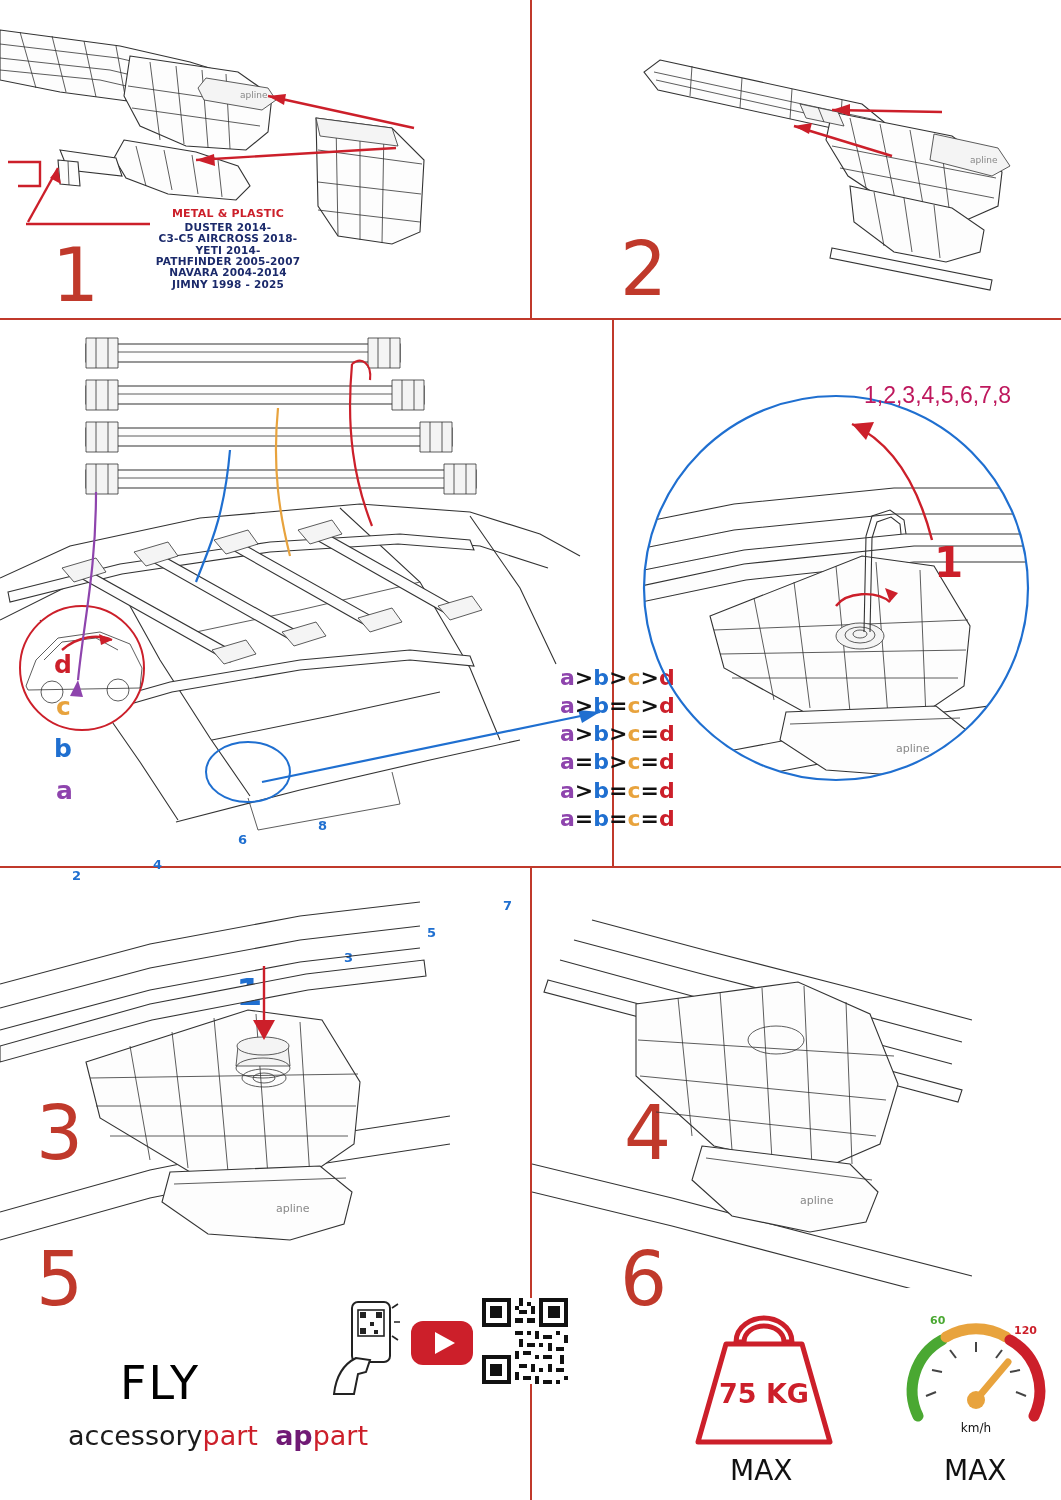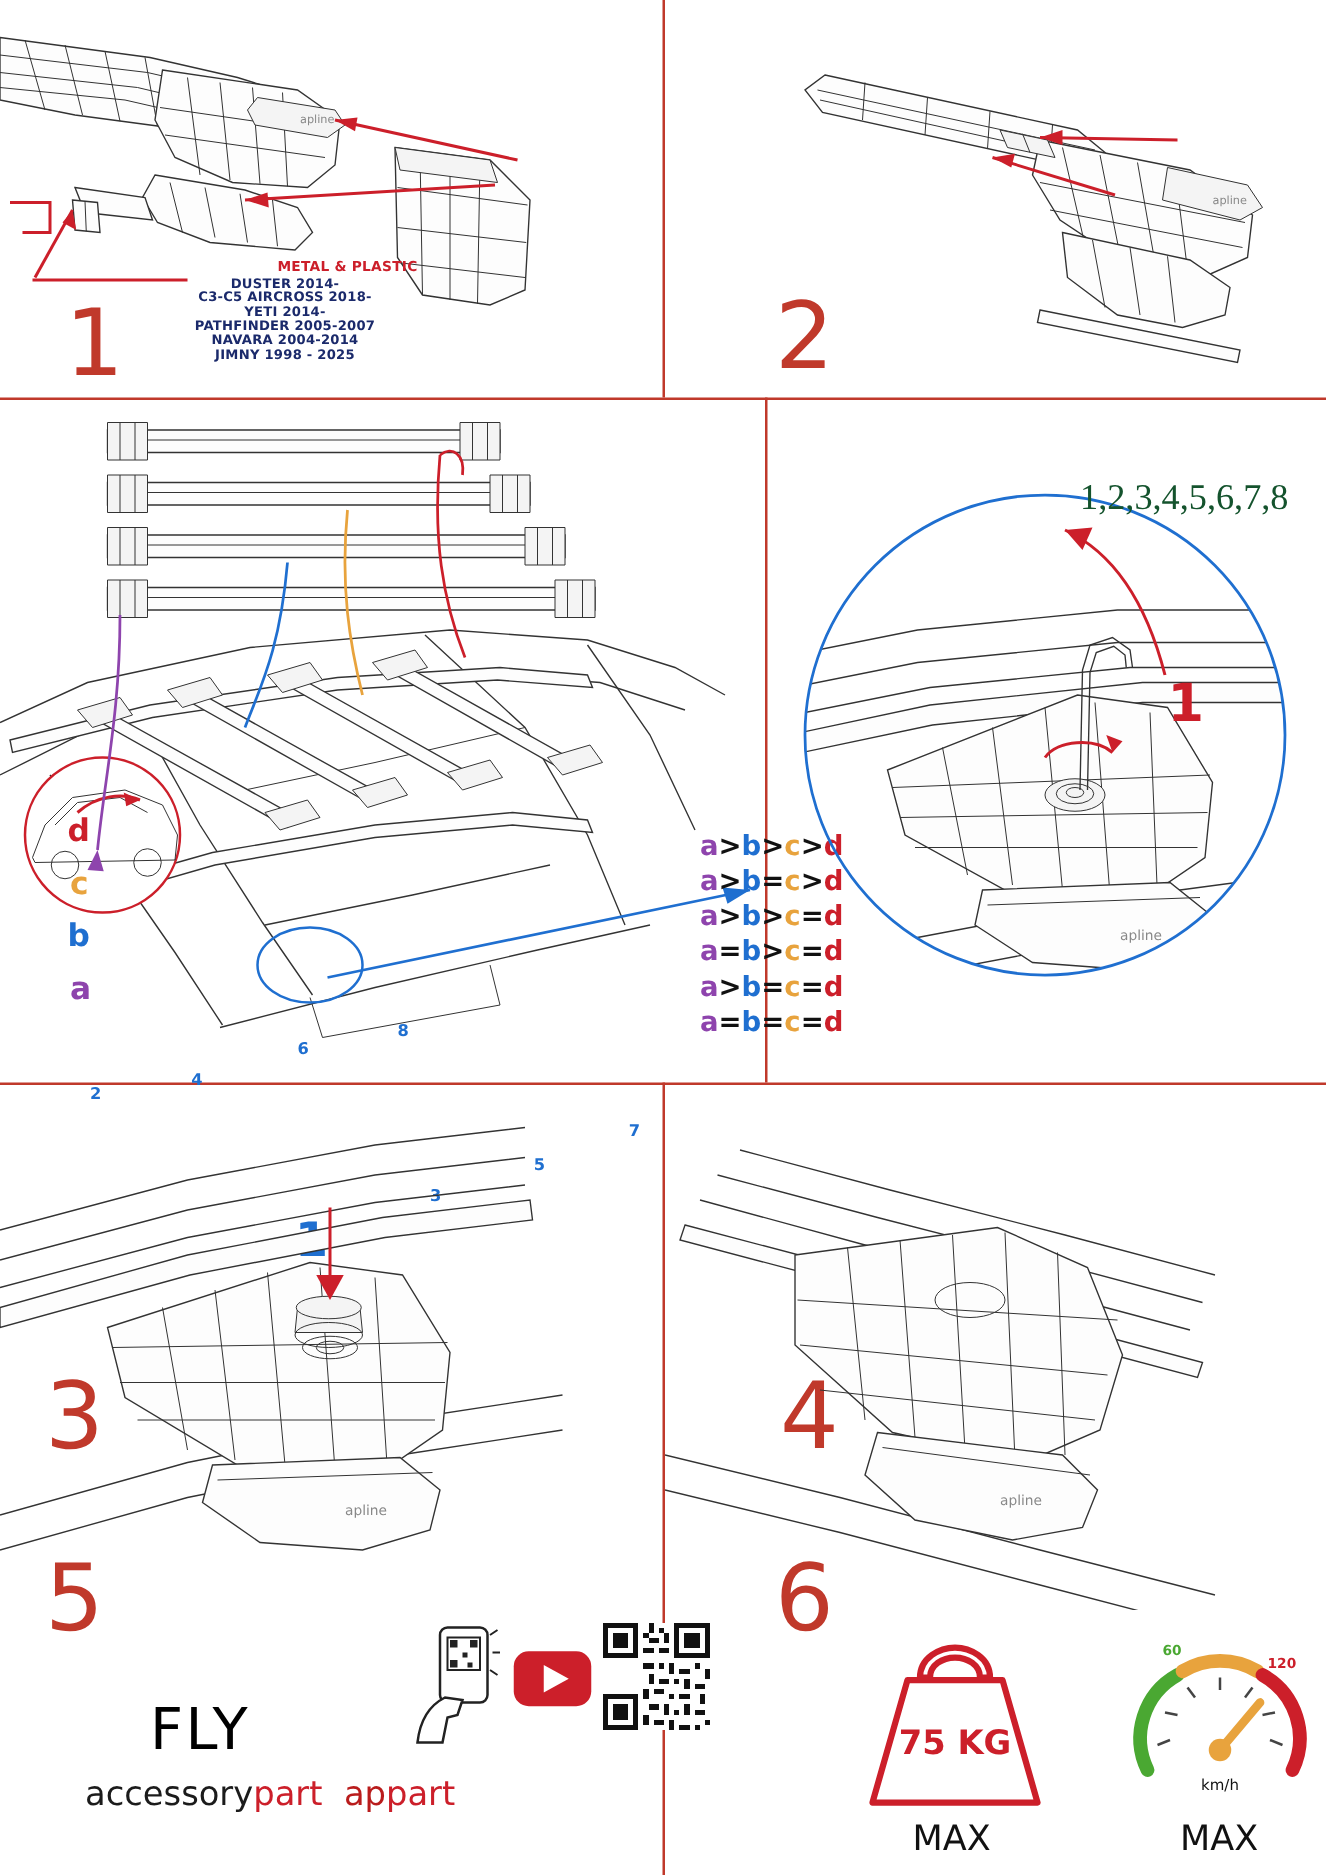--- a/index.html
+++ b/index.html
@@ -53,21 +53,20 @@
     text-align: center;
     line-height: 1.08;
     font-family: "DejaVu Sans", sans-serif;
   }
   .spec-title {
     color: #cc1f2a;
     font-size: 11px;
     font-weight: 700;
     letter-spacing: .2px;
     margin-bottom: 2px;
-    text-align: right;
   }
   .spec-item {
     color: #1b2a6b;
     font-size: 10.5px;
     font-weight: 700;
     letter-spacing: .2px;
   }
 
   
   .bar-letter {
@@ -86,24 +85,24 @@
   .order-list {
     position: absolute;
     font-size: 22px;
     font-weight: 700;
     font-family: "DejaVu Sans", sans-serif;
     line-height: 1.28;
     white-space: nowrap;
   }
   .seq-label {
     position: absolute;
-    font-size: 29px;
+    font-size: 23px;
     font-weight: 400;
-    color: #14532d;
-    font-family: Liberation Serif, serif;
+    color: #be185d;
+    font-family: Liberation Sans, sans-serif;
   }
   .circle-one {
     position: absolute;
     font-size: 38px;
     font-weight: 700;
     color: #1f6fd0;
     font-family: "DejaVu Sans", sans-serif;
   }
 
   
@@ -115,21 +114,21 @@
     font-family: "DejaVu Sans", sans-serif;
   }
   .brandline {
     position: absolute;
     font-size: 27px;
     font-family: "DejaVu Sans", sans-serif;
     white-space: nowrap;
   }
   .brandline .accessory { color: #1b1b1b; }
   .brandline .part { color: #cc1f2a; }
-  .brandline .ap { color: #b91c1c; }
+  .brandline .ap { color: #701a75; font-weight: bold; }
   .brandline .line { color: #cc1f2a; }
 
   .max-label {
     position: absolute;
     font-size: 28px;
     color: #111;
     font-family: "DejaVu Sans", sans-serif;
   }
   .kg-text {
     font-size: 27px;

